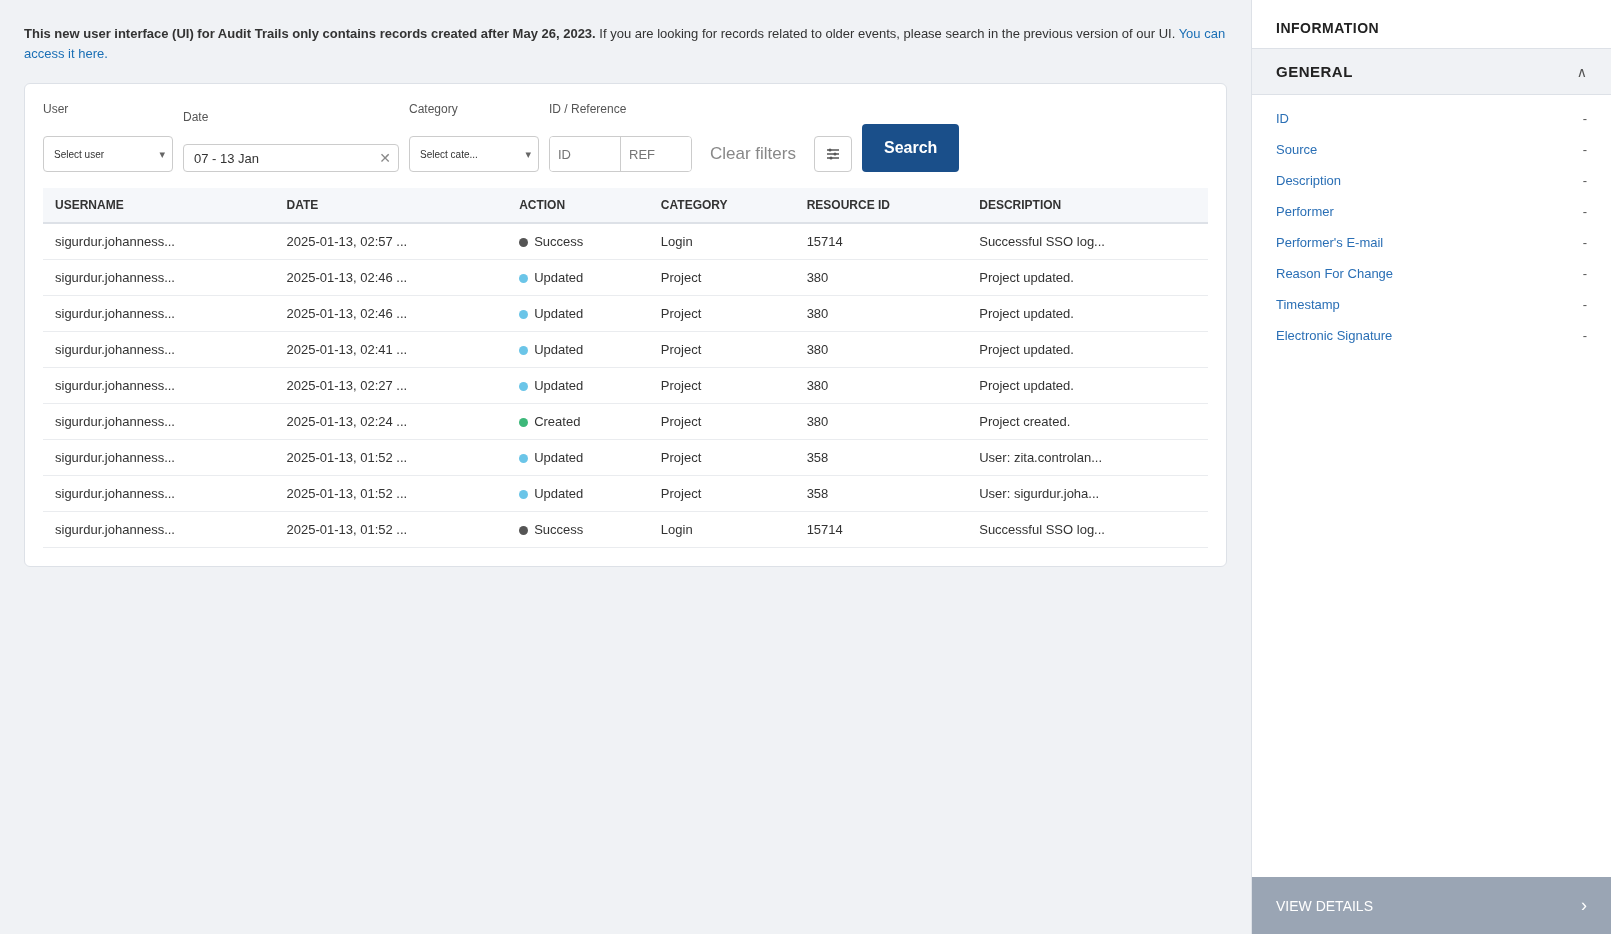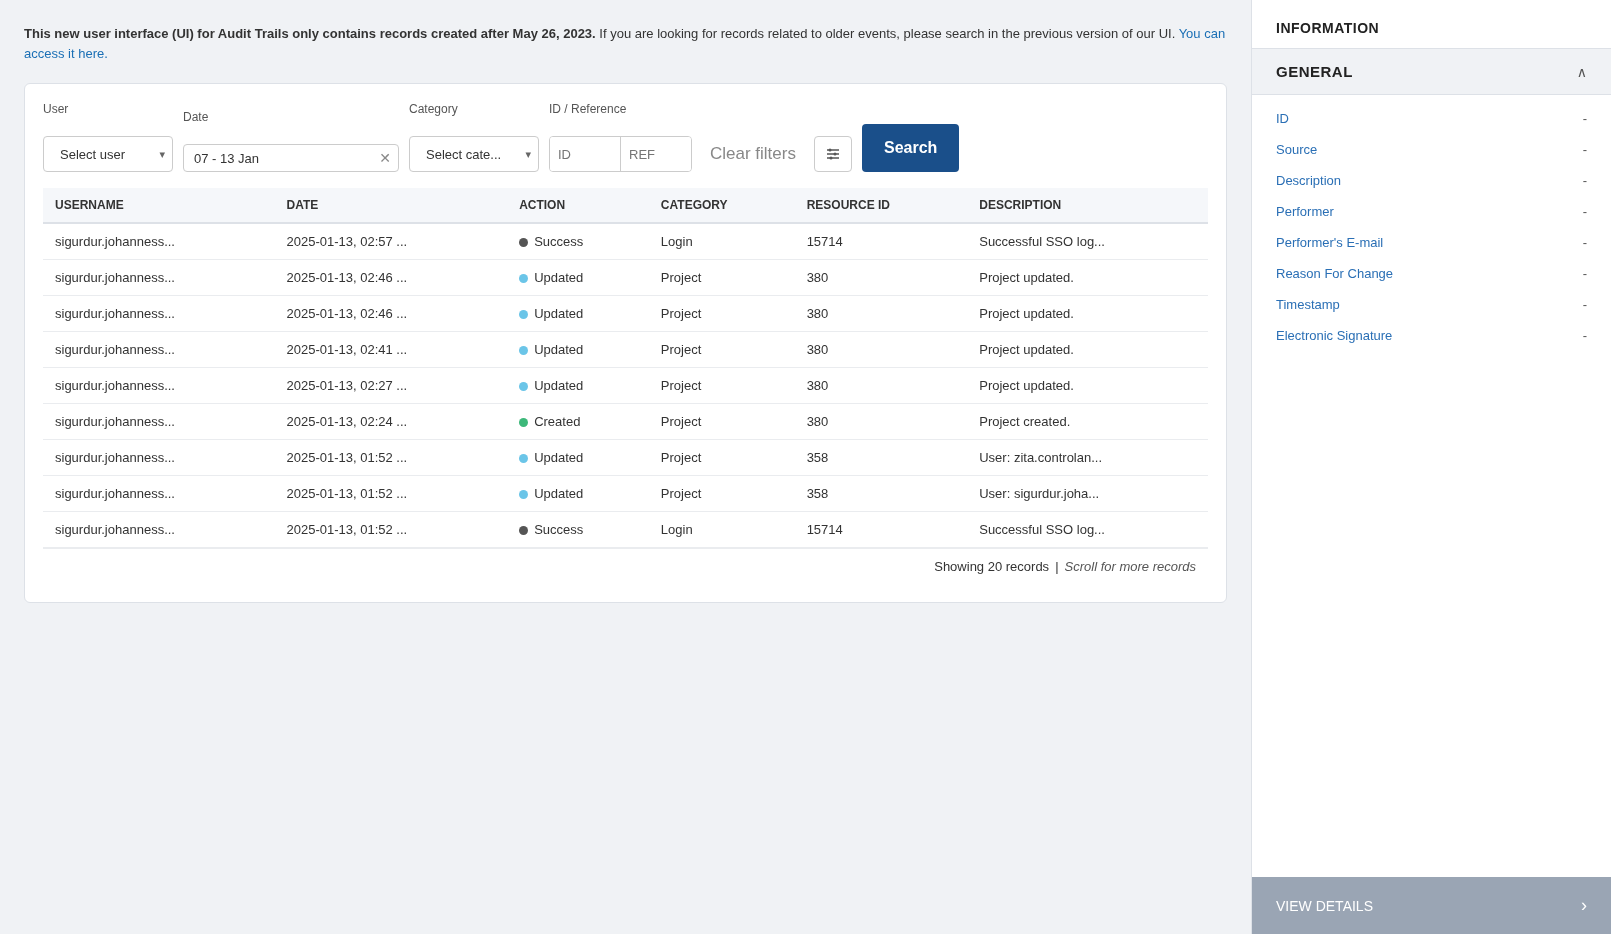--- a/index.html
+++ b/index.html
@@ -7,21 +7,21 @@
     .main-area { flex: 1; padding: 24px; overflow: hidden; }
     .page-title { color: #1a6fb5; font-size: 26px; font-weight: 700; margin-bottom: 16px; }
     .info-banner { font-size: 13px; color: #333; margin-bottom: 20px; line-height: 1.5; }
     .info-banner strong { font-weight: 700; }
     .info-banner a { color: #1a6fb5; text-decoration: none; }
     .card { background: #fff; border: 1px solid #dde1e7; border-radius: 6px; padding: 18px; }
     .filters-row { display: flex; align-items: flex-end; gap: 10px; margin-bottom: 16px; flex-wrap: wrap; }
     .filter-group { display: flex; flex-direction: column; gap: 20px; }
     .filter-label { font-size: 12px; color: #555; font-weight: 500; }
     .select-wrapper { position: relative; display: inline-flex; align-items: center; }
-    .filter-select { appearance: none; background: #fff; border: 1px solid #ccc; border-radius: 4px; padding: 6px 28px 6px 16px; font-size: 13px; color: #333; cursor: pointer; min-width: 130px; height: 36px; }
+    .filter-select { appearance: none; background: #fff; border: 1px solid #ccc; border-radius: 4px; padding: 6px 28px 6px 10px; font-size: 10px; color: #333; cursor: pointer; min-width: 130px; height: 36px; }
     .select-arrow { position: absolute; right: 8px; pointer-events: none; color: #666; font-size: 11px; }
     .date-input-wrapper { position: relative; display: inline-flex; align-items: center; }
     .date-input { border: 1px solid #ccc; border-radius: 4px; padding: 6px 28px 6px 10px; font-size: 13px; color: #333; background: #fff; height: 28px; min-width: 140px; }
     .date-clear { position: absolute; right: 8px; cursor: pointer; color: #888; font-size: 14px; }
     .id-ref-wrapper { display: inline-flex; border: 1px solid #ccc; border-radius: 4px; overflow: hidden; height: 36px; }
     .id-input, .ref-input { border: none; outline: none; padding: 6px 8px; font-size: 13px; color: #aaa; width: 70px; }
     .id-ref-divider { width: 1px; background: #ccc; }
     .clear-filters-btn { background: none; border: none; color: #888; font-size: 17px; cursor: pointer; padding: 6px 8px; height: 36px; white-space: nowrap; }
     .filter-icon-btn { background: #fff; border: 1px solid #ccc; border-radius: 4px; padding: 6px 10px; cursor: pointer; height: 36px; display: inline-flex; align-items: center; justify-content: center; }
     .search-btn { background: #1a4f8a; color: #fff; border: none; border-radius: 4px; padding: 6px 22px; font-size: 16px; font-weight: 600; cursor: pointer; height: 48px; }
@@ -205,25 +205,20 @@
       <td>2025-01-13, 01:52 ...</td>
       <td><span class="action-dot dot-success"></span>Success</td>
       <td>Login</td>
       <td>15714</td>
       <td>Successful SSO log...</td>
     </tr>
           </tbody>
       </table>
     </div>
 
-    <div class="table-footer">
-      <span>Showing 20 records</span>
-      <span>|</span>
-      <em>Scroll for more records</em>
-    </div>
   </div>
 </div>
 
 <div class="sidebar">
   <div class="sidebar-header">
     <div class="sidebar-title">INFORMATION</div>
   </div>
   <div class="sidebar-section">
     <div class="section-header">
       <span class="section-title">GENERAL</span>

